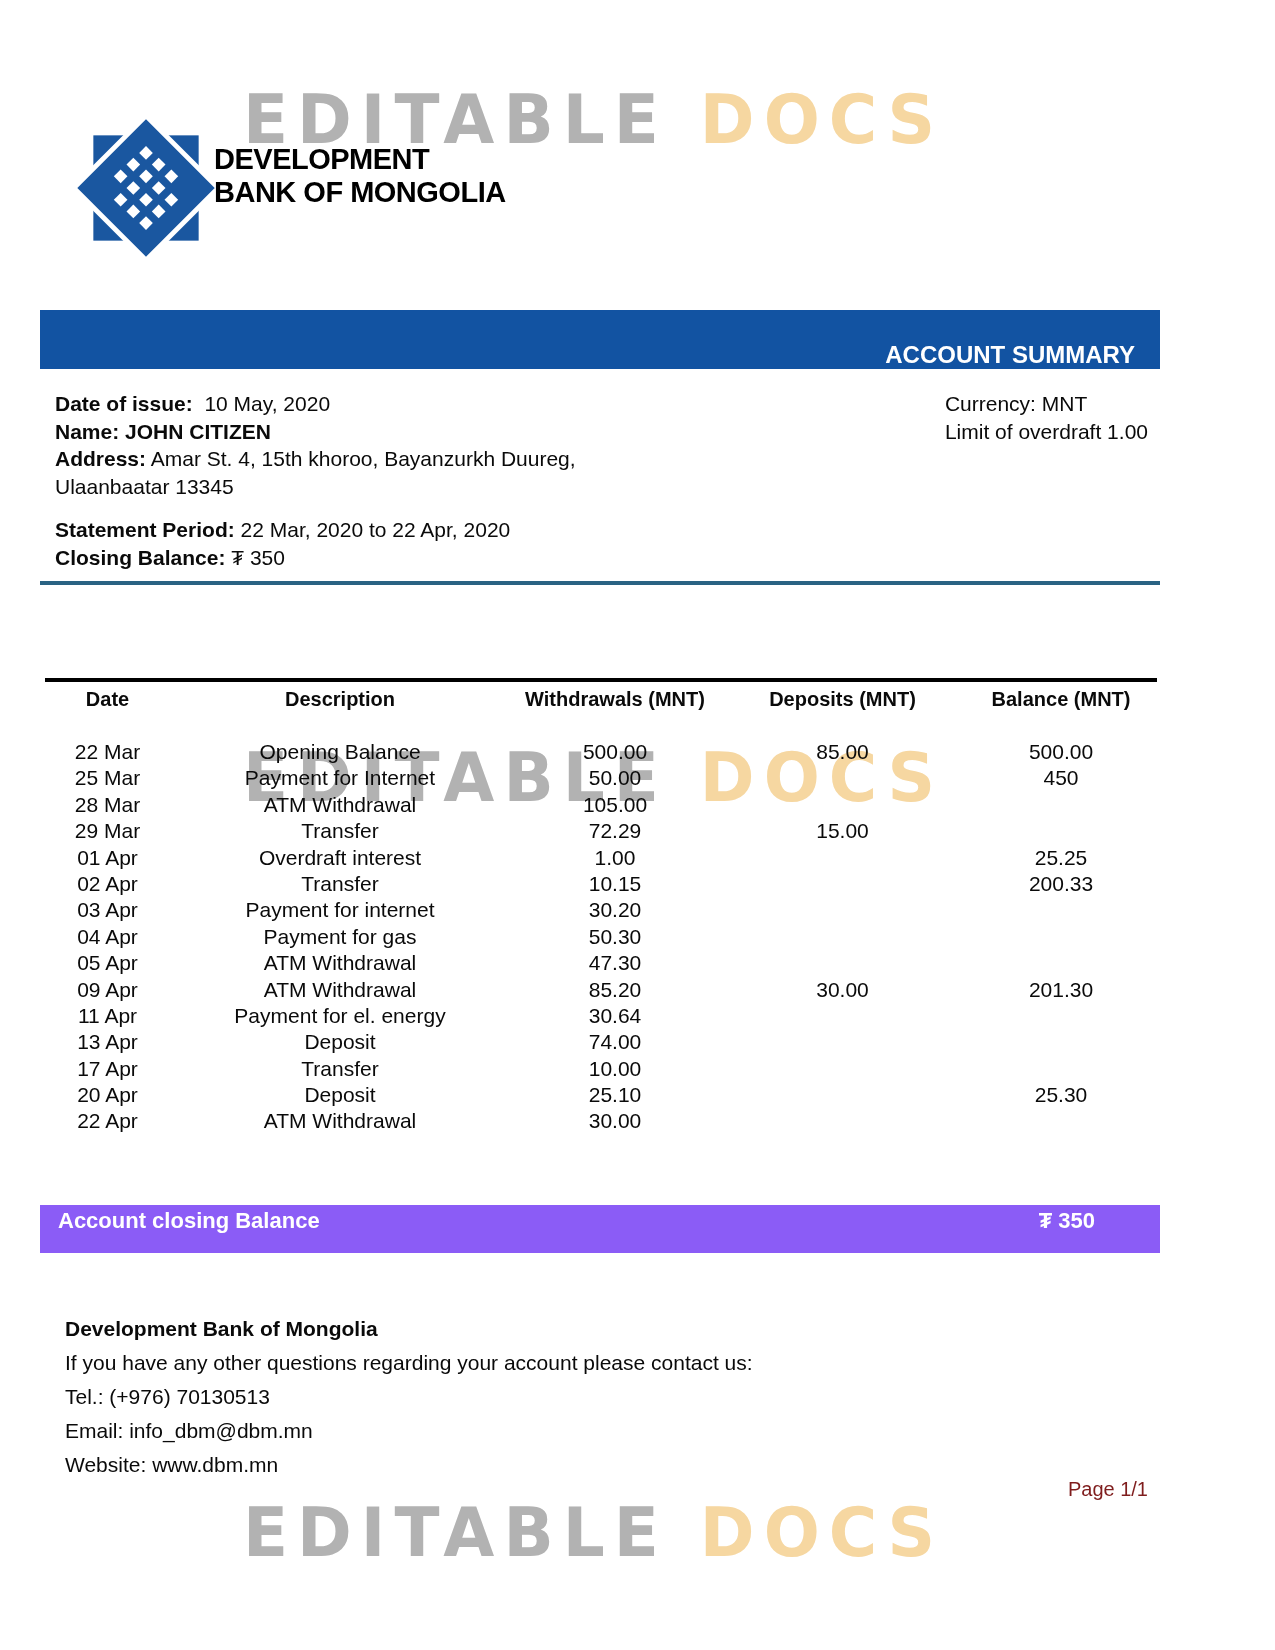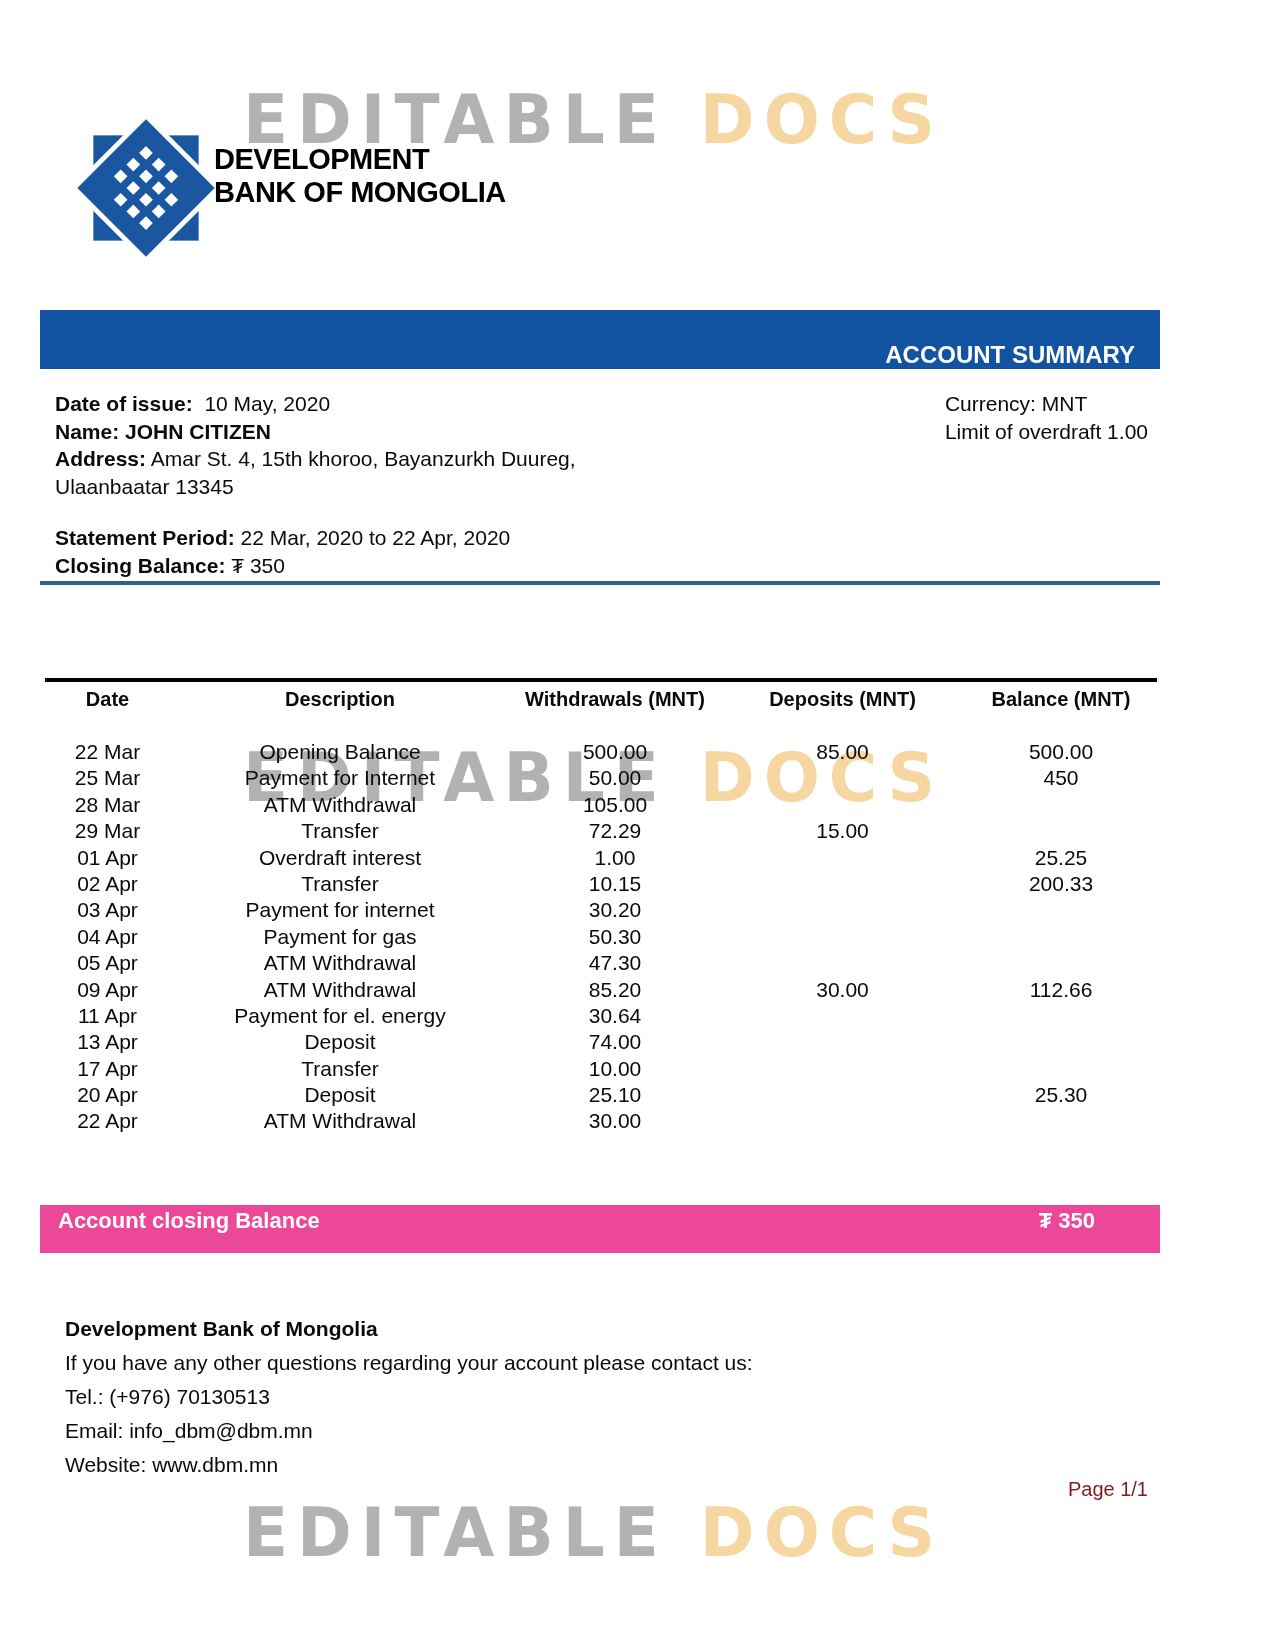--- a/index.html
+++ b/index.html
@@ -38,30 +38,30 @@
   
   .summary-bar{
     position:absolute;left:40px;top:310px;width:1120px;height:59px;
     background:#1253a2;color:#ffffff;
     display:flex;align-items:flex-end;justify-content:flex-end;
     padding-right:25px;box-sizing:border-box;
     font-weight:bold;font-size:24px;z-index:1;
   }
   .closing-bar{
     position:absolute;left:40px;top:1205px;width:1120px;height:48px;
-    background:#ec4899;color:#ffffff;
+    background:#8b5cf6;color:#ffffff;
     display:flex;align-items:center;justify-content:space-between;
     padding:0 65px 16px 18px;box-sizing:border-box;
     font-weight:bold;font-size:22px;z-index:1;
   }
   
   .info-left{position:absolute;left:55px;top:390px;width:760px;font-size:21px;line-height:27.5px;z-index:1;}
   .info-right{position:absolute;right:127px;top:390px;text-align:left;font-size:21px;line-height:27.5px;z-index:1;}
   .b{font-weight:bold;}
-  .statement-line{margin-top:24px;}
+  .statement-line{margin-top:16px;}
   .divider{position:absolute;left:40px;top:581px;width:1120px;height:4px;background:#2a6383;z-index:1;}
   
   .tx-title{position:absolute;left:55px;top:618px;font-size:27px;font-weight:bold;z-index:1;}
   .tx-table{position:absolute;left:45px;top:678px;width:1112px;border-top:4px solid #000000;z-index:1;}
   .tx-grid{display:grid;grid-template-columns:125px 340px 210px 245px 1fr;}
   .tx-grid > div{text-align:center;}
   .tx-header{font-weight:bold;font-size:20px;padding-top:6px;}
   .tx-body{margin-top:28px;}
   .tx-row{font-size:21px;line-height:26.4px;height:26.4px;}
   
@@ -202,21 +202,21 @@
       <div>47.30</div>
       <div></div>
       <div></div>
     </div>
 
     <div class="tx-grid tx-row">
       <div>09 Apr</div>
       <div>ATM Withdrawal</div>
       <div>85.20</div>
       <div>30.00</div>
-      <div>112.66</div>
+      <div>201.30</div>
     </div>
 
     <div class="tx-grid tx-row">
       <div>11 Apr</div>
       <div>Payment for el. energy</div>
       <div>30.64</div>
       <div></div>
       <div></div>
     </div>
 

